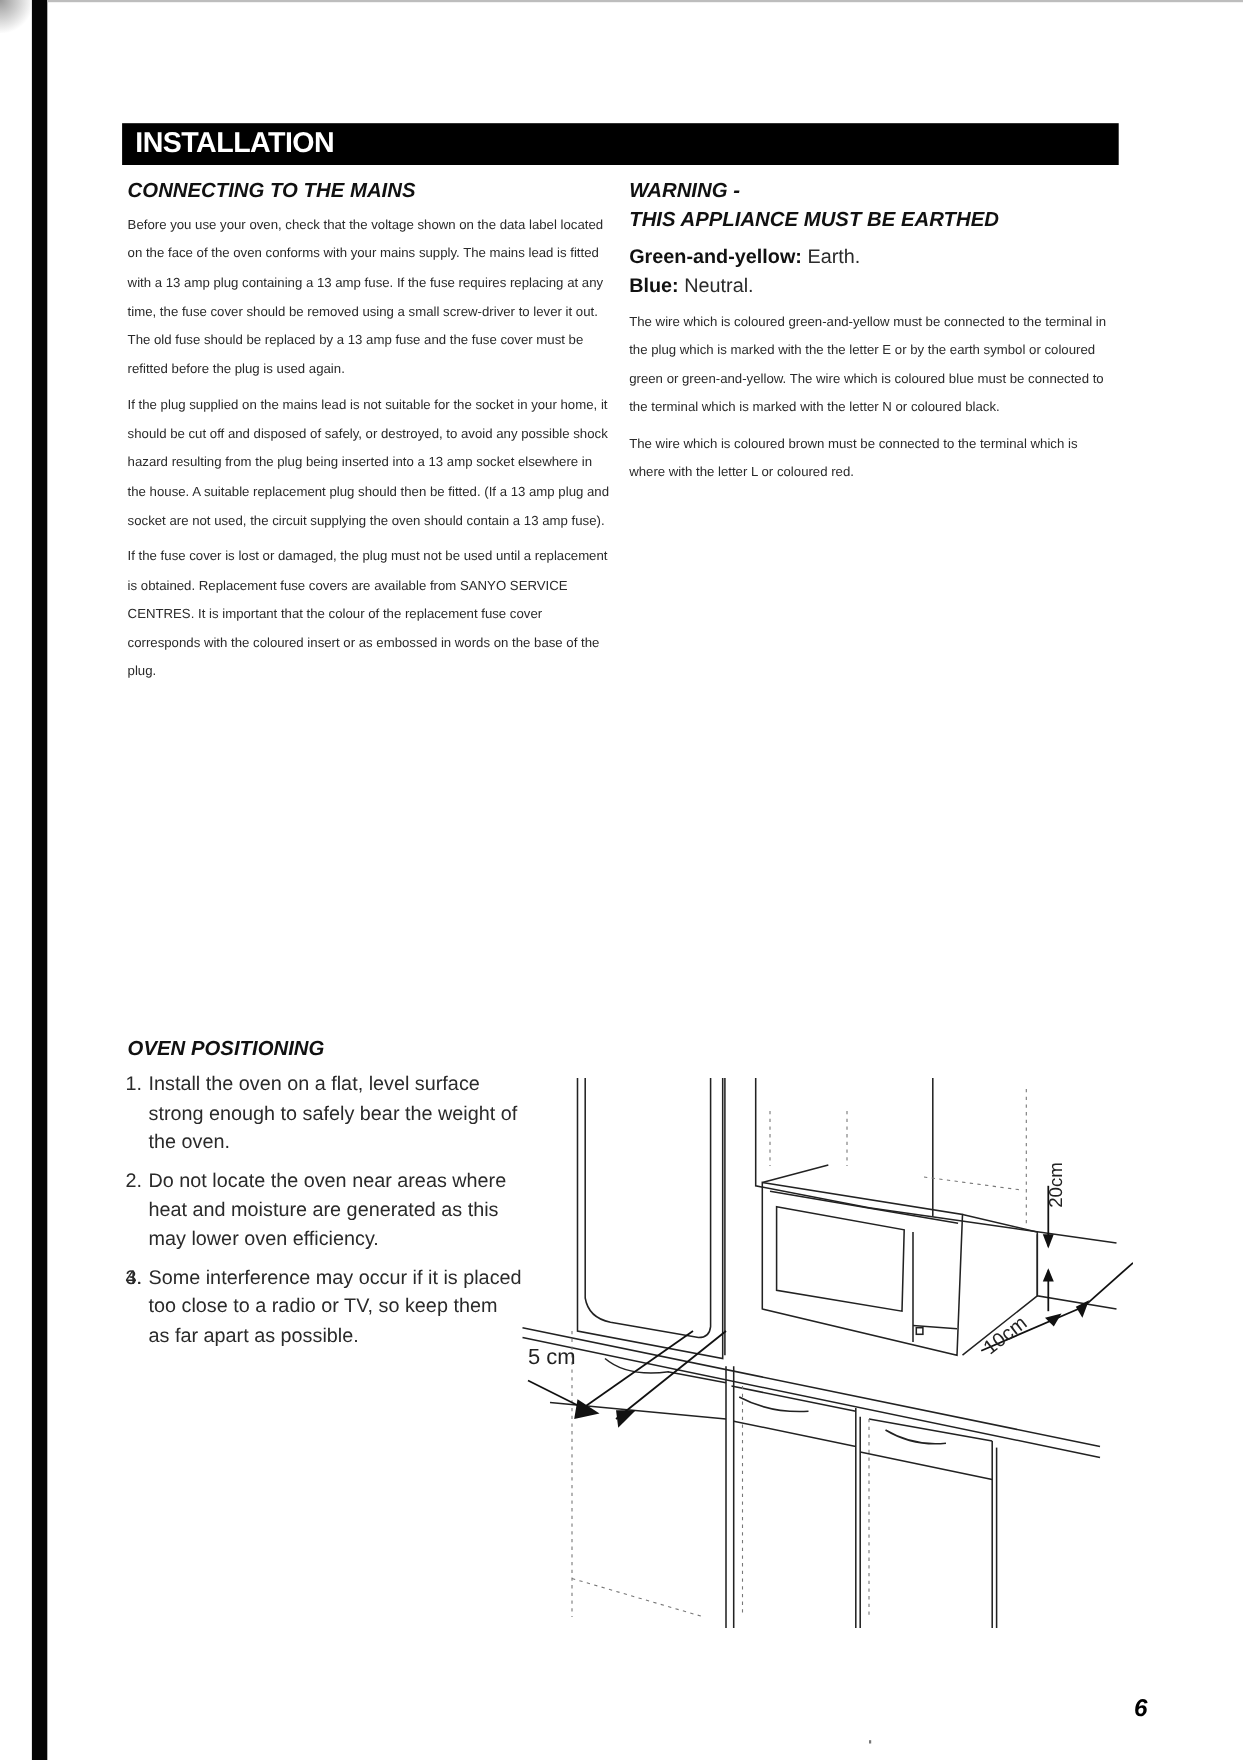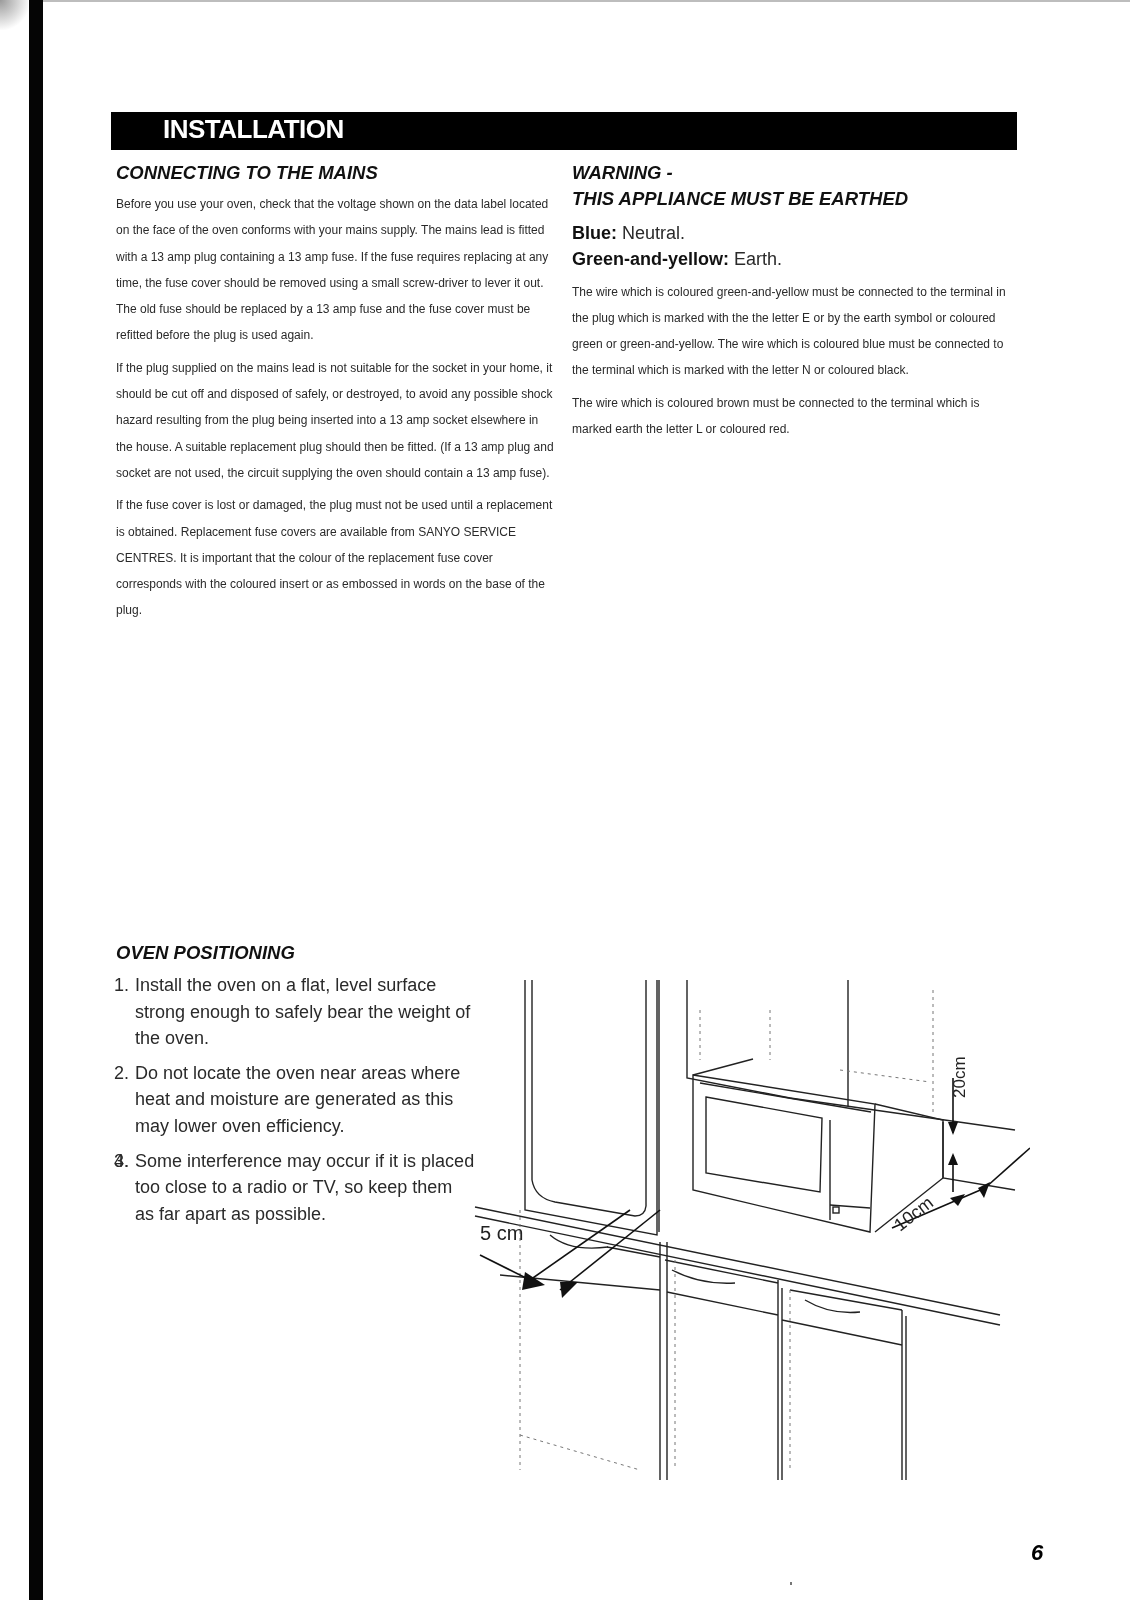--- a/index.html
+++ b/index.html
@@ -20,21 +20,20 @@
     position: absolute; left: 43px; top: 0; width: 1087px; height: 2px; background: #bdbdbd;
   }
   .header-bar {
     position: absolute; left: 111px; top: 112px; width: 906px; height: 38px;
     background: #000;
   }
   .header-title {
     position: absolute; left: 12px; top: 2px;
     color: #fff; font-weight: bold; font-size: 26px; letter-spacing: -0.5px;
     font-family: "Liberation Sans", sans-serif;
-    margin-left: 40px;
   }
   .col { position: absolute; }
   .col-left { left: 116px; top: 160px; width: 440px; }
   .col-right { left: 572px; top: 160px; width: 440px; }
   h2 {
     margin: 0; font-size: 18.5px; font-weight: bold; letter-spacing: 0;
     line-height: 26px; color: #111; font-style: italic;
   }
   p {
     margin: 6px 0 0 0; font-size: 12px; line-height: 26.3px; color: #2a2a2a;
@@ -72,25 +71,25 @@
   <h2>CONNECTING TO THE MAINS</h2>
   <p class="first">Before you use your oven, check that the voltage shown on the data label located on the face of the oven conforms with your mains supply. The mains lead is fitted with a 13 amp plug containing a 13 amp fuse. If the fuse requires replacing at any time, the fuse cover should be removed using a small screw-driver to lever it out. The old fuse should be replaced by a 13 amp fuse and the fuse cover must be refitted before the plug is used again.</p>
   <p>If the plug supplied on the mains lead is not suitable for the socket in your home, it should be cut off and disposed of safely, or destroyed, to avoid any possible shock hazard resulting from the plug being inserted into a 13 amp socket elsewhere in the house. A suitable replacement plug should then be fitted. (If a 13 amp plug and socket are not used, the circuit supplying the oven should contain a 13 amp fuse).</p>
   <p>If the fuse cover is lost or damaged, the plug must not be used until a replacement is obtained. Replacement fuse covers are available from SANYO SERVICE CENTRES. It is important that the colour of the replacement fuse cover corresponds with the coloured insert or as embossed in words on the base of the plug.</p>
 </div>
 
 <div class="col col-right">
   <h2>WARNING -</h2>
   <h2>THIS APPLIANCE MUST BE EARTHED</h2>
   <div class="wire-codes">
+    <div><b>Green-and-yellow:</b> <span>Earth.</span></div>
     <div><b>Blue:</b> <span>Neutral.</span></div>
-    <div><b>Green-and-yellow:</b> <span>Earth.</span></div>
   </div>
   <p>The wire which is coloured green-and-yellow must be connected to the terminal in the plug which is marked with the the letter E or by the earth symbol or coloured green or green-and-yellow. The wire which is coloured blue must be connected to the terminal which is marked with the letter N or coloured black.</p>
-  <p>The wire which is coloured brown must be connected to the terminal which is marked earth the letter L or coloured red.</p>
+  <p>The wire which is coloured brown must be connected to the terminal which is where with the letter L or coloured red.</p>
 </div>
 
 <div class="oven-section">
   <h2>OVEN POSITIONING</h2>
   <ol>
     <li><span class="num">1.</span><span>Install the oven on a flat, level surface strong enough to safely bear the weight of the oven.</span></li>
     <li><span class="num">2.</span><span>Do not locate the oven near areas where heat and moisture are generated as this may lower oven efficiency.</span></li>
     <li><span class="num">3.</span></li>
     <li><span class="num">4.</span><span>Some interference may occur if it is placed too close to a radio or TV, so keep them as far apart as possible.</span></li>
   </ol>

